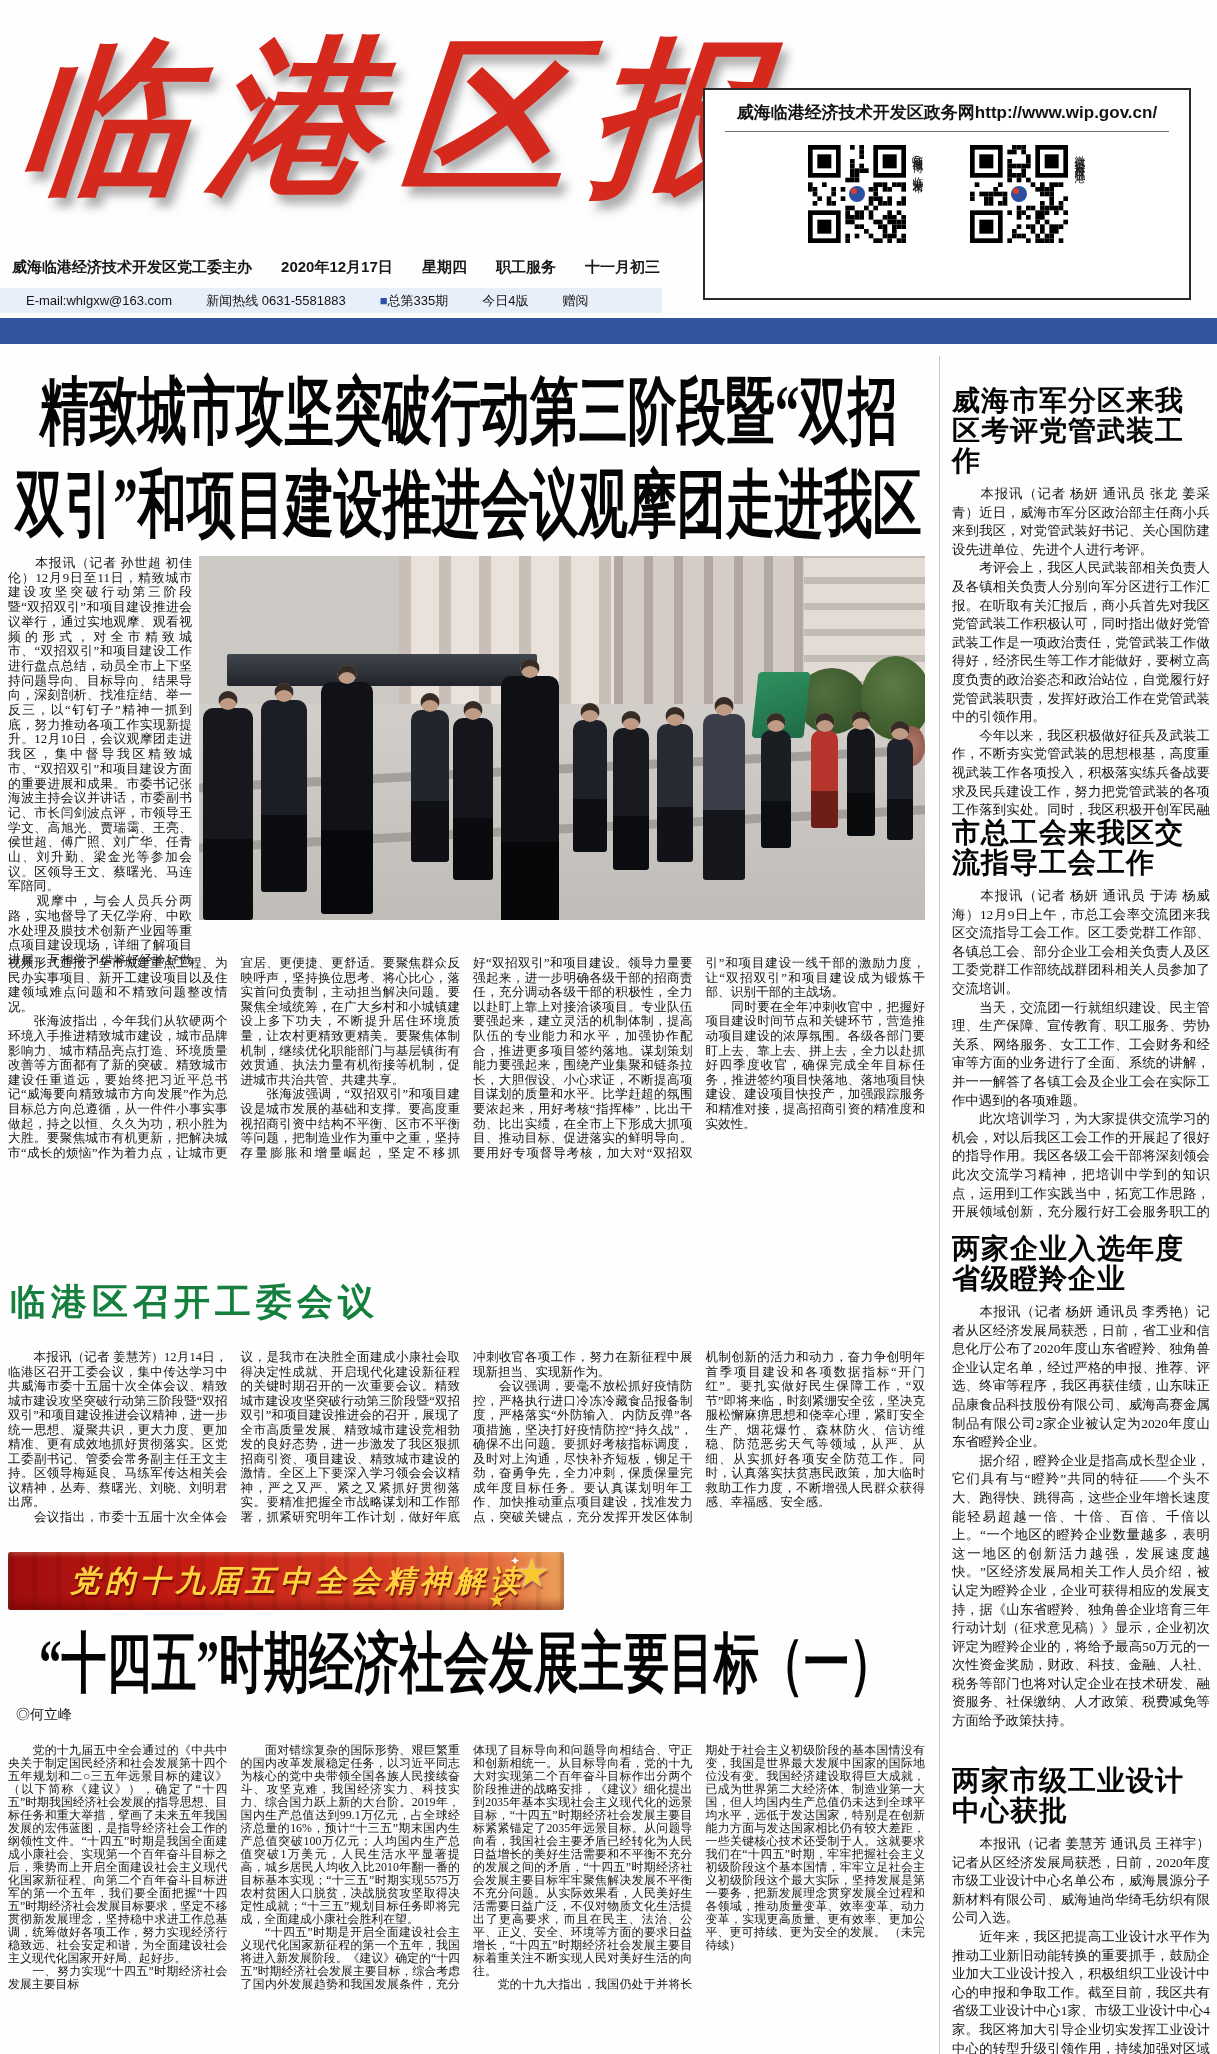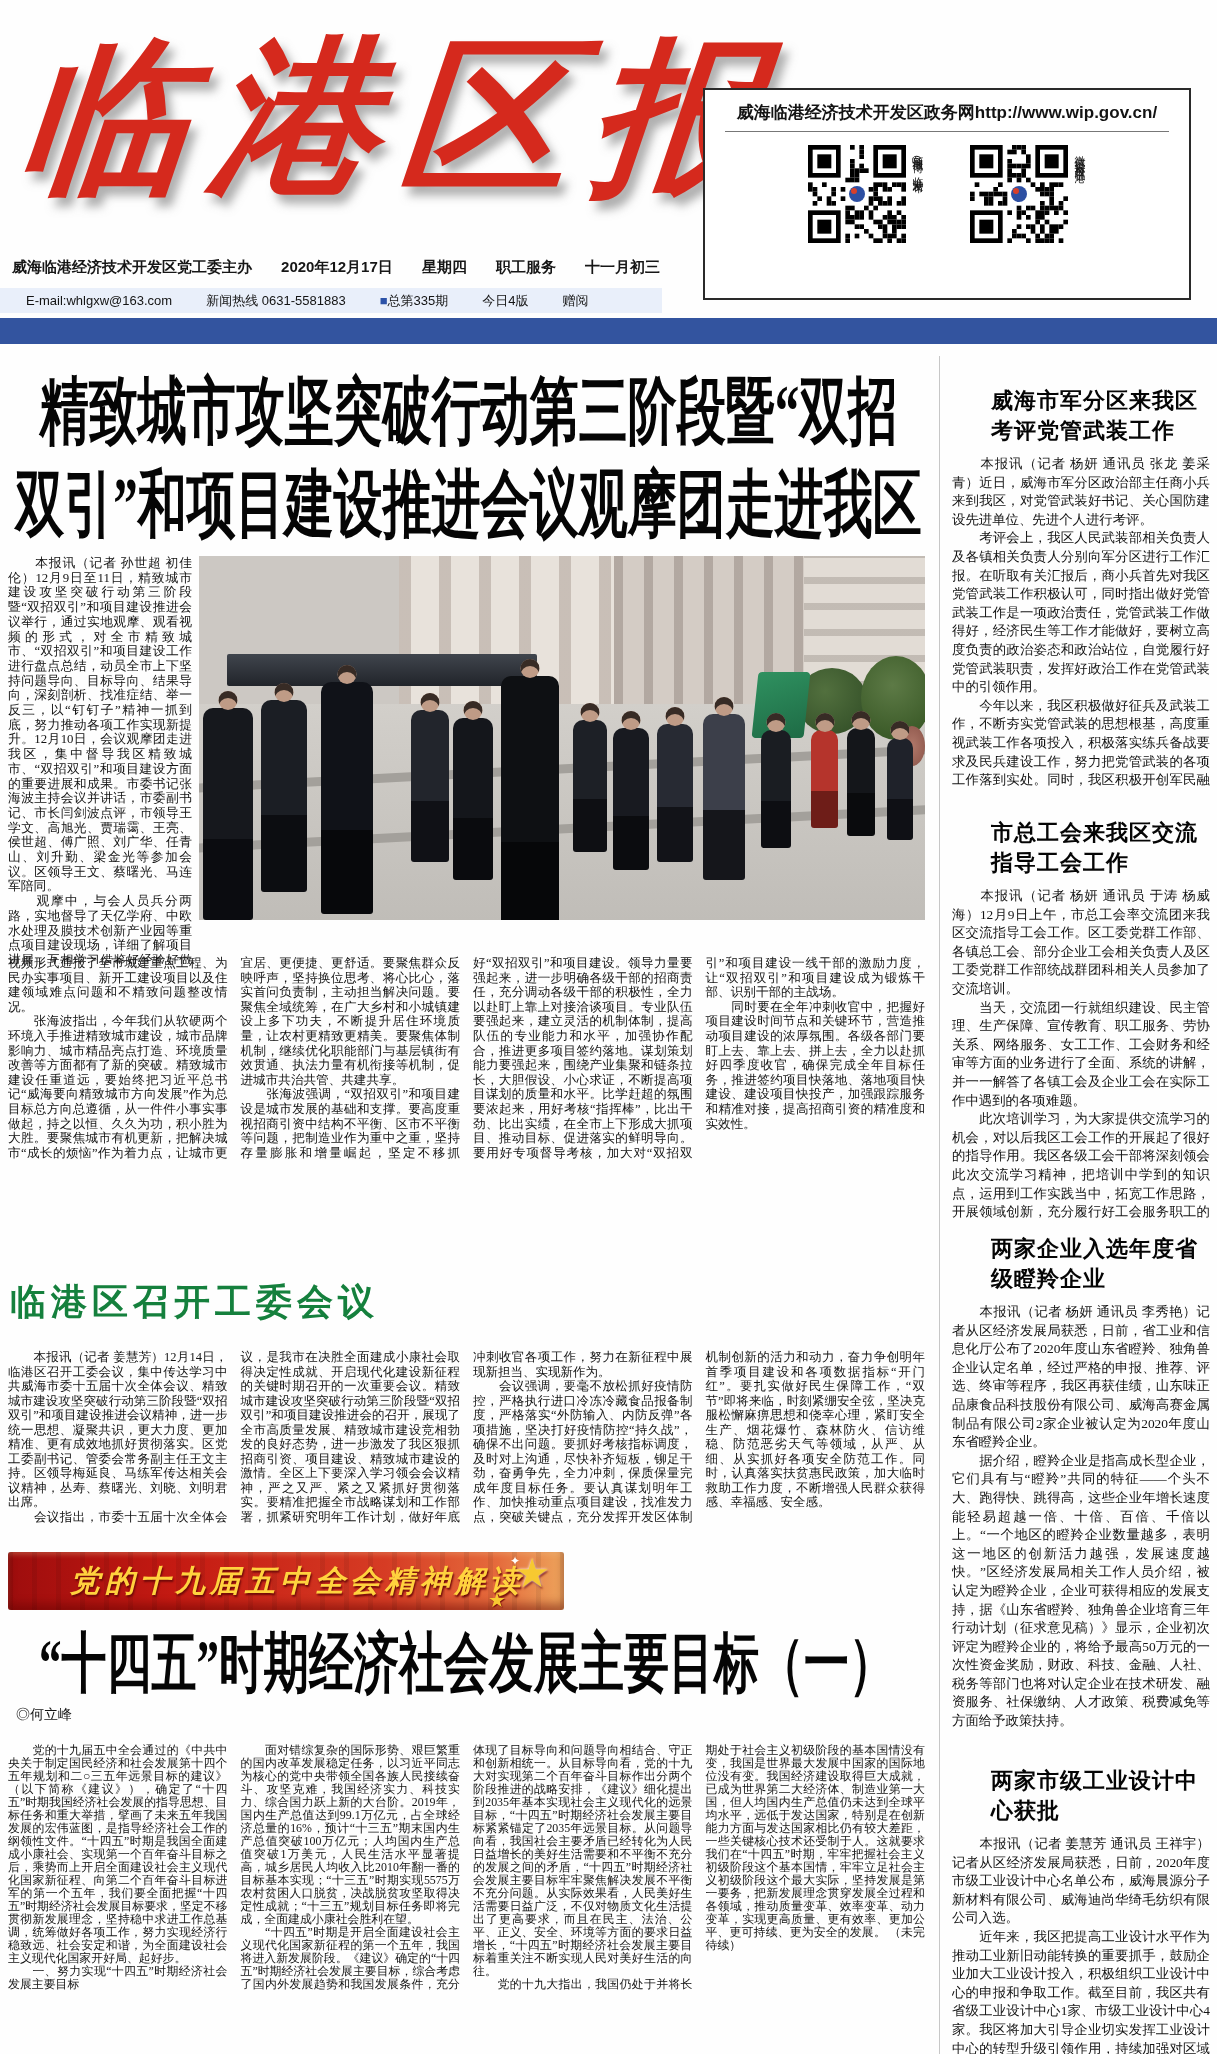--- a/index.html
+++ b/index.html
@@ -78,21 +78,21 @@
     font-size:45px;font-weight:bold;white-space:nowrap;transform:scaleY(1.45);
     transform-origin:center top;color:#050505;}
   .plan-byline{position:absolute;left:16px;top:1706px;font-size:14px;
     font-family:"Liberation Sans",sans-serif;}
   .plan-cols{position:absolute;left:8px;top:1744px;width:917px;height:310px;overflow:hidden;
     column-count:4;column-gap:13px;font-size:11.9px;line-height:13px;text-align:justify;
     white-space:pre-line;}
   
   .divider-v{position:absolute;left:939px;top:356px;width:1px;height:1698px;background:#c7c7c7;}
   .sb-art{position:absolute;left:952px;width:258px;}
-  .sb-title{font-size:22px;line-height:30px;font-weight:bold;letter-spacing:1px;color:#050505;margin-left:39px;}
+  .sb-title{font-size:28px;line-height:30px;font-weight:bold;letter-spacing:1px;color:#050505;}
   .sb-art:nth-of-type(3) .sb-title, .sb-art:nth-of-type(4) .sb-title{letter-spacing:3px;}
   .sb-body{margin-top:9px;font-size:13.4px;line-height:18.6px;text-align:justify;
     white-space:pre-line;overflow:hidden;}
   .sb1{top:386px;} .sb1 .sb-body{max-height:332px;}
   .sb2{top:818px;} .sb2 .sb-body{max-height:332px;}
   .sb3{top:1234px;} .sb3 .sb-body{max-height:428px;}
   .sb4{top:1766px;} .sb4 .sb-body{max-height:232px;}
 </style>
 </head>
 <body>

